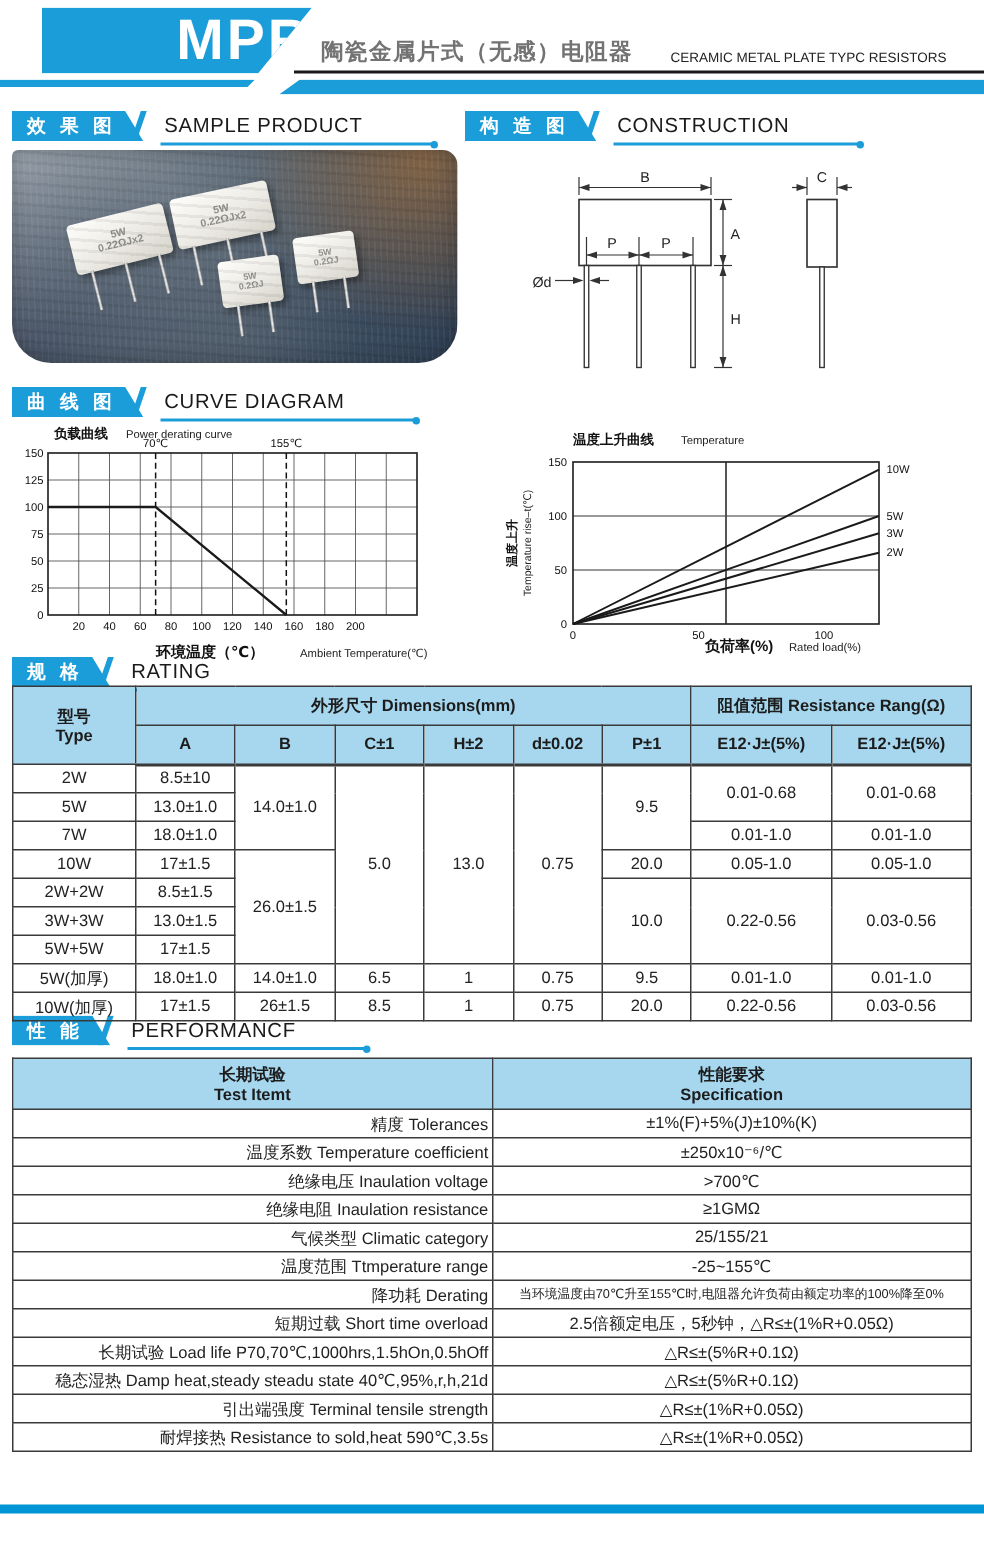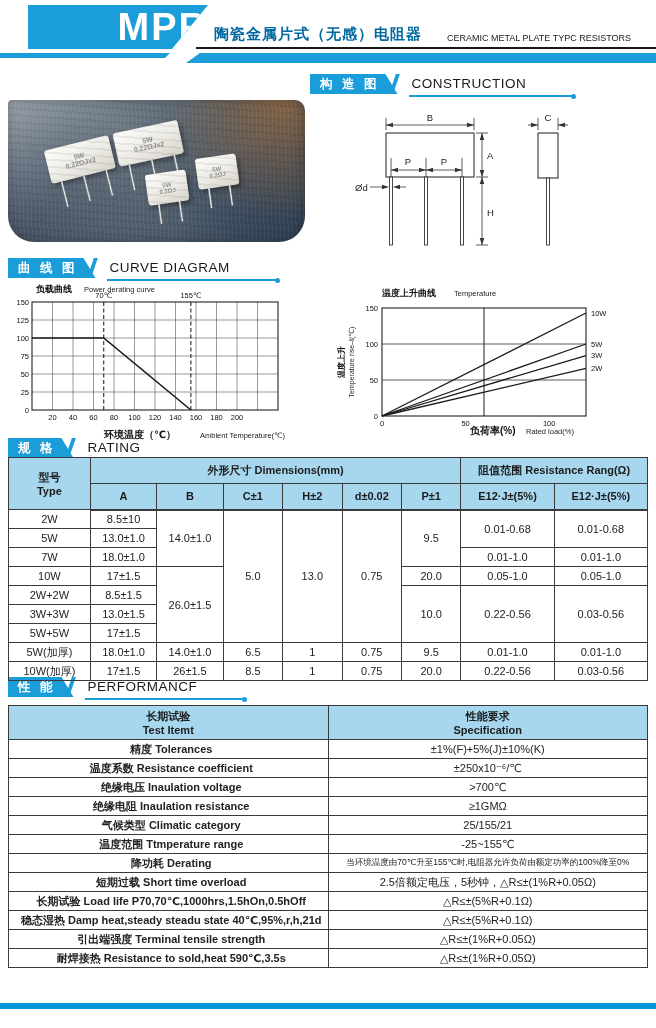--- a/index.html
+++ b/index.html
@@ -7,21 +7,21 @@
         font-family:"Liberation Sans","DejaVu Sans",sans-serif;color:#222;}
   .abs{position:absolute;}
 
   
   .mpr-block{left:28px;top:5px;width:180px;height:44px;background:var(--accent);
     clip-path:polygon(0 0,100% 0,calc(100% - 36px) 100%,0 100%);text-align:right;}
   .mpr-block span{display:block;padding-left:26px;line-height:44px;font-size:38px;font-weight:900;
     color:#fff;letter-spacing:2px;}
   .left-strip{left:0;top:53px;width:170px;height:5px;background:var(--accent);
     clip-path:polygon(0 0,100% 0,calc(100% - 5px) 100%,0 100%);}
-  .title-cn{left:214px;top:25px;font-size:15px;font-weight:bold;color:#0369a1;letter-spacing:1px;}
+  .title-cn{left:214px;top:25px;font-size:15px;font-weight:bold;color:#737373;letter-spacing:1px;}
   .title-en{left:447px;top:33px;font-size:9px;color:#222;}
   .black-rule{left:196px;top:47px;width:460px;height:2px;background:#1a1a1a;}
   .blue-band{left:186px;top:53px;width:470px;height:10px;background:var(--accent);
     clip-path:polygon(14px 0,100% 0,100% 100%,0 100%);}
 
   
   .sechead{position:absolute;height:20px;white-space:nowrap;}
   .secbox{display:inline-block;position:relative;background:var(--accent);color:#fff;font-weight:bold;
     font-size:12.5px;line-height:20px;padding:0 22px 0 10px;letter-spacing:3px;vertical-align:top;
     clip-path:polygon(0 0,calc(100% - 16px) 0,calc(100% - 4px) 100%,0 100%);}
@@ -64,41 +64,44 @@
   .dtab{position:absolute;left:8px;width:640px;}
   .dtab th,.dtab td{border:1px solid #3a3a3a;text-align:center;padding:0 2px;overflow:hidden;}
   .dtab th{background:var(--thbg);font-weight:bold;color:#1c1c1c;}
   #rating-table{top:457px;font-size:11px;}
   #rating-table thead tr{height:26px;}
   #rating-table tbody tr{height:19px;}
   #rating-table thead tr:last-child th{border-bottom:2px solid #3a3a3a;}
   #perf-table{top:705px;font-size:11px;}
   #perf-table thead tr{height:34px;}
   #perf-table tbody tr{height:19px;}
-  #perf-table td.pl{text-align:center;padding-left:8px;font-weight:bold;}
+  #perf-table td.pl{text-align:right;padding-left:8px;}
   #perf-table td.xs{font-size:8.5px;}
   #perf-table td.s{font-size:9.5px;}
   .hcell-en{font-weight:bold;}
 
   .footer-bar{left:0;top:1003px;width:656px;height:6px;background:#0095d5;}
 </style>
 </head>
 <body>
 
 <div class="page">
 
   <div class="abs mpr-block">
     <span>MPR</span>
   </div>
   <div class="abs left-strip"></div>
   <div class="abs title-cn">陶瓷金属片式（无感）电阻器</div>
   <div class="abs title-en">CERAMIC METAL PLATE TYPC RESISTORS</div>
   <div class="abs black-rule"></div>
   <div class="abs blue-band"></div>
 
+  <div class="sechead" style="left:8px;top:74px">
+    <span class="secbox">效 果 图</span><span class="wedge"></span><span class="secen">SAMPLE PRODUCT</span>
+  </div>
   <div class="sechead" style="left:310px;top:74px">
     <span class="secbox">构 造 图</span><span class="wedge"></span><span class="secen">CONSTRUCTION</span>
   </div>
   <div class="sechead" style="left:8px;top:258px">
     <span class="secbox">曲 线 图</span><span class="wedge"></span><span class="secen">CURVE DIAGRAM</span>
   </div>
   <div class="sechead" style="left:8px;top:438px">
     <span class="secbox">规 格</span><span class="wedge"></span><span class="secen">RATING</span>
   </div>
   <div class="sechead" style="left:8px;top:677px">
@@ -403,21 +406,21 @@
             <div class="hcell-en">Specification</div>
           </th>
         </tr>
       </thead>
       <tbody>
         <tr>
           <td class="pl">精度 Tolerances</td>
           <td>±1%(F)+5%(J)±10%(K)</td>
         </tr>
         <tr>
-          <td class="pl">温度系数 Resistance coefficient</td>
+          <td class="pl">温度系数 Temperature coefficient</td>
           <td>±250x10⁻⁶/℃</td>
         </tr>
         <tr>
           <td class="pl">绝缘电压 Inaulation voltage</td>
           <td>&gt;700℃</td>
         </tr>
         <tr>
           <td class="pl">绝缘电阻 Inaulation resistance</td>
           <td>≥1GMΩ</td>
         </tr>

